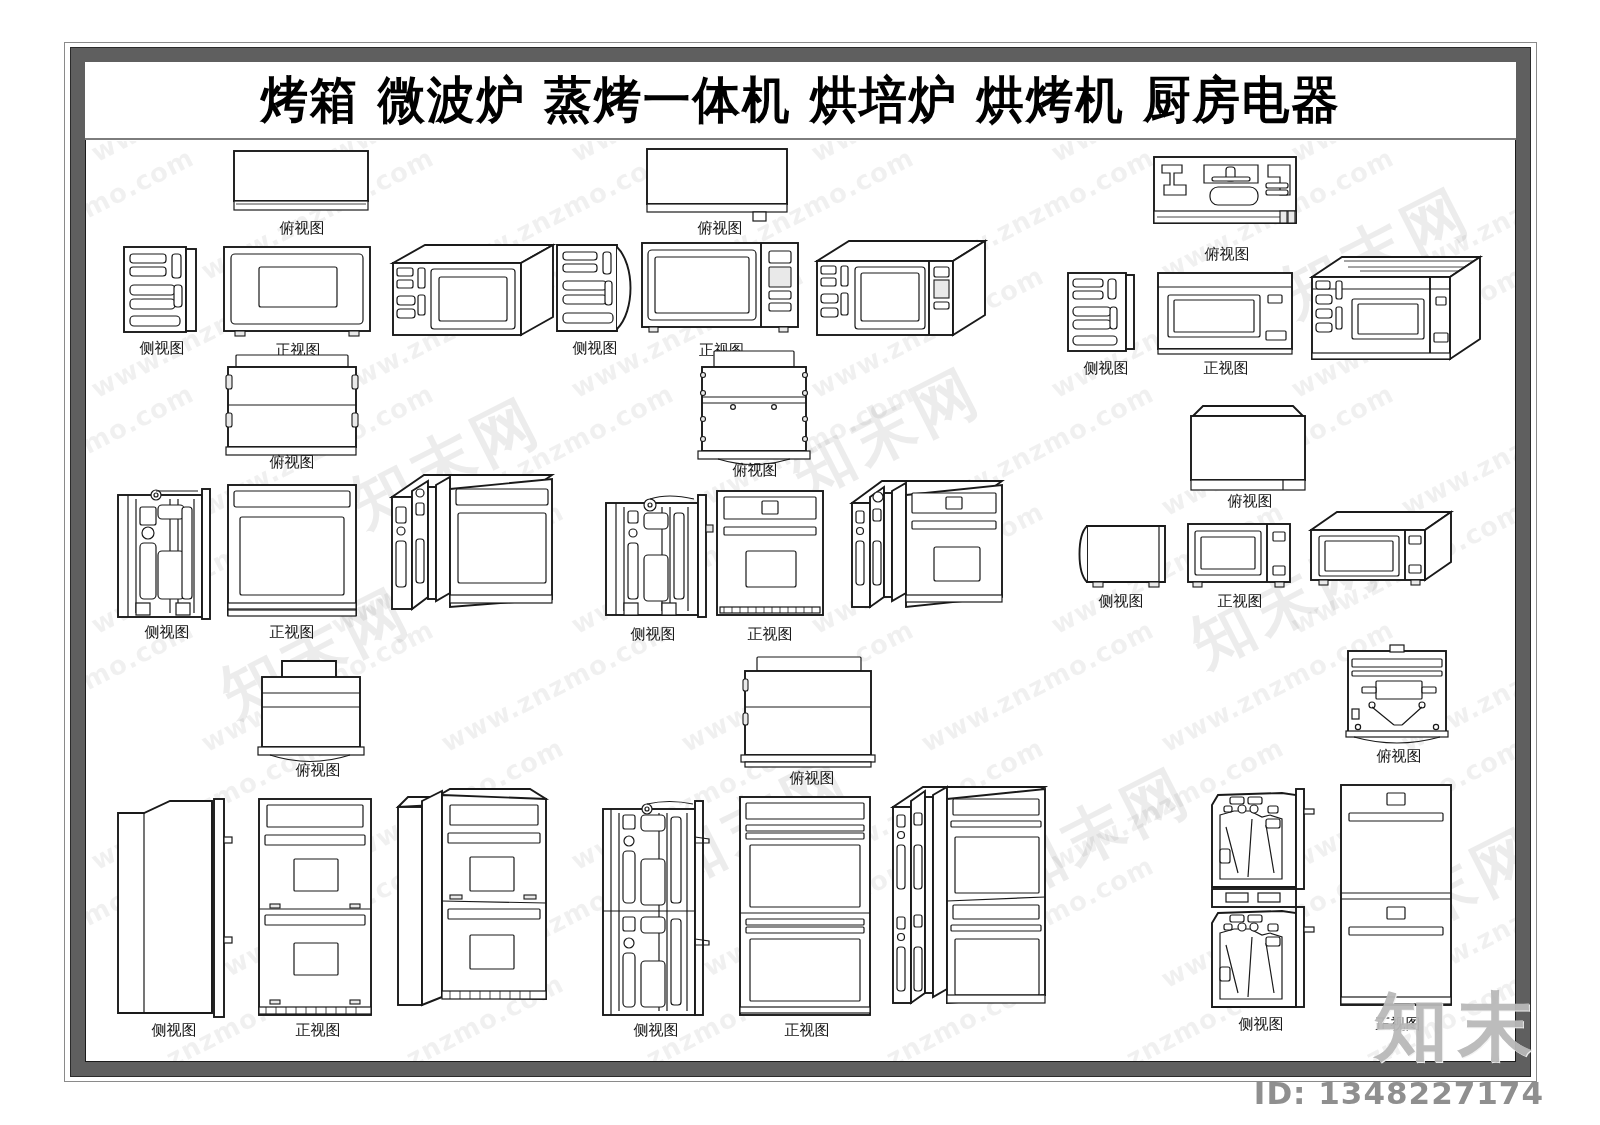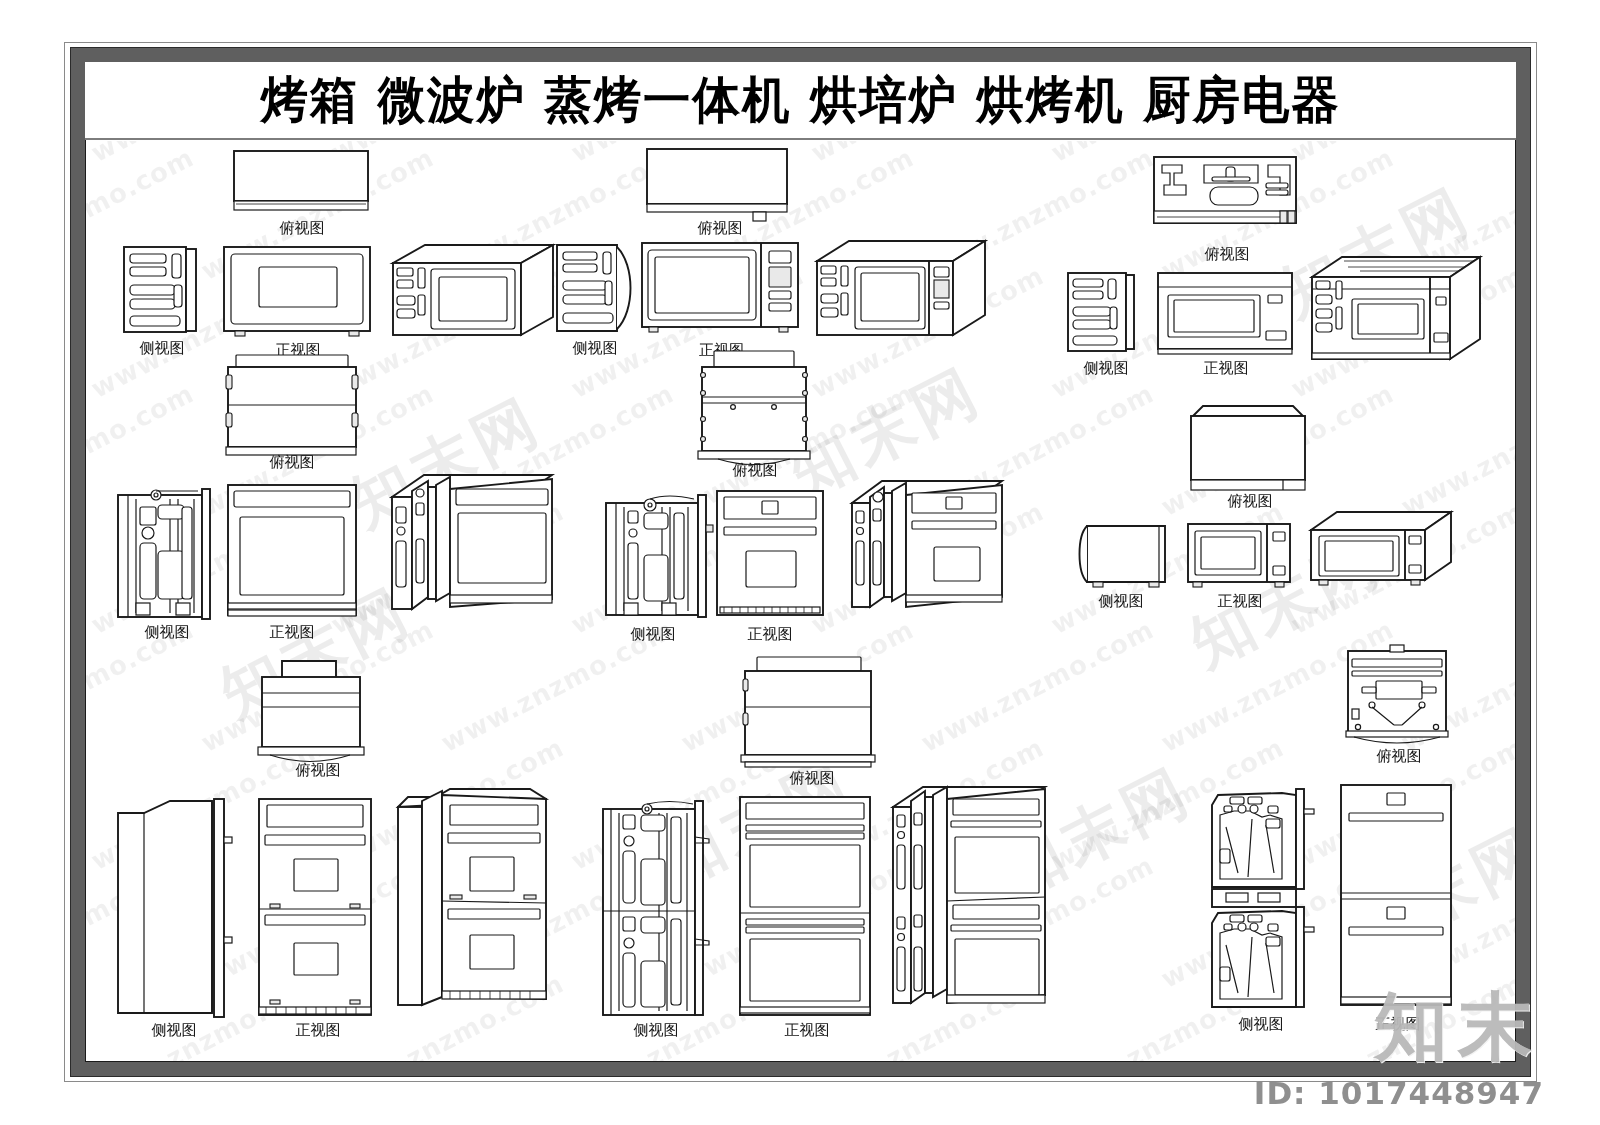--- a/index.html
+++ b/index.html
@@ -732,13 +732,13 @@
       <rect class="fl" x="49" y="124" width="18" height="12" rx="1"></rect>
       <rect class="fl" x="11" y="144" width="94" height="8" rx="1"></rect>
       <rect class="fl" x="3" y="214" width="110" height="7"></rect>
     </svg>
     <div class="cap" style="left:192px;top:384px;width:120px;">正视图</div>
   </div>
 
 </div>
 
 <div id="logo">知末</div>
-<div id="id-text">ID: 1017448947</div>
+<div id="id-text">ID: 1348227174</div>
 
 </body></html>

